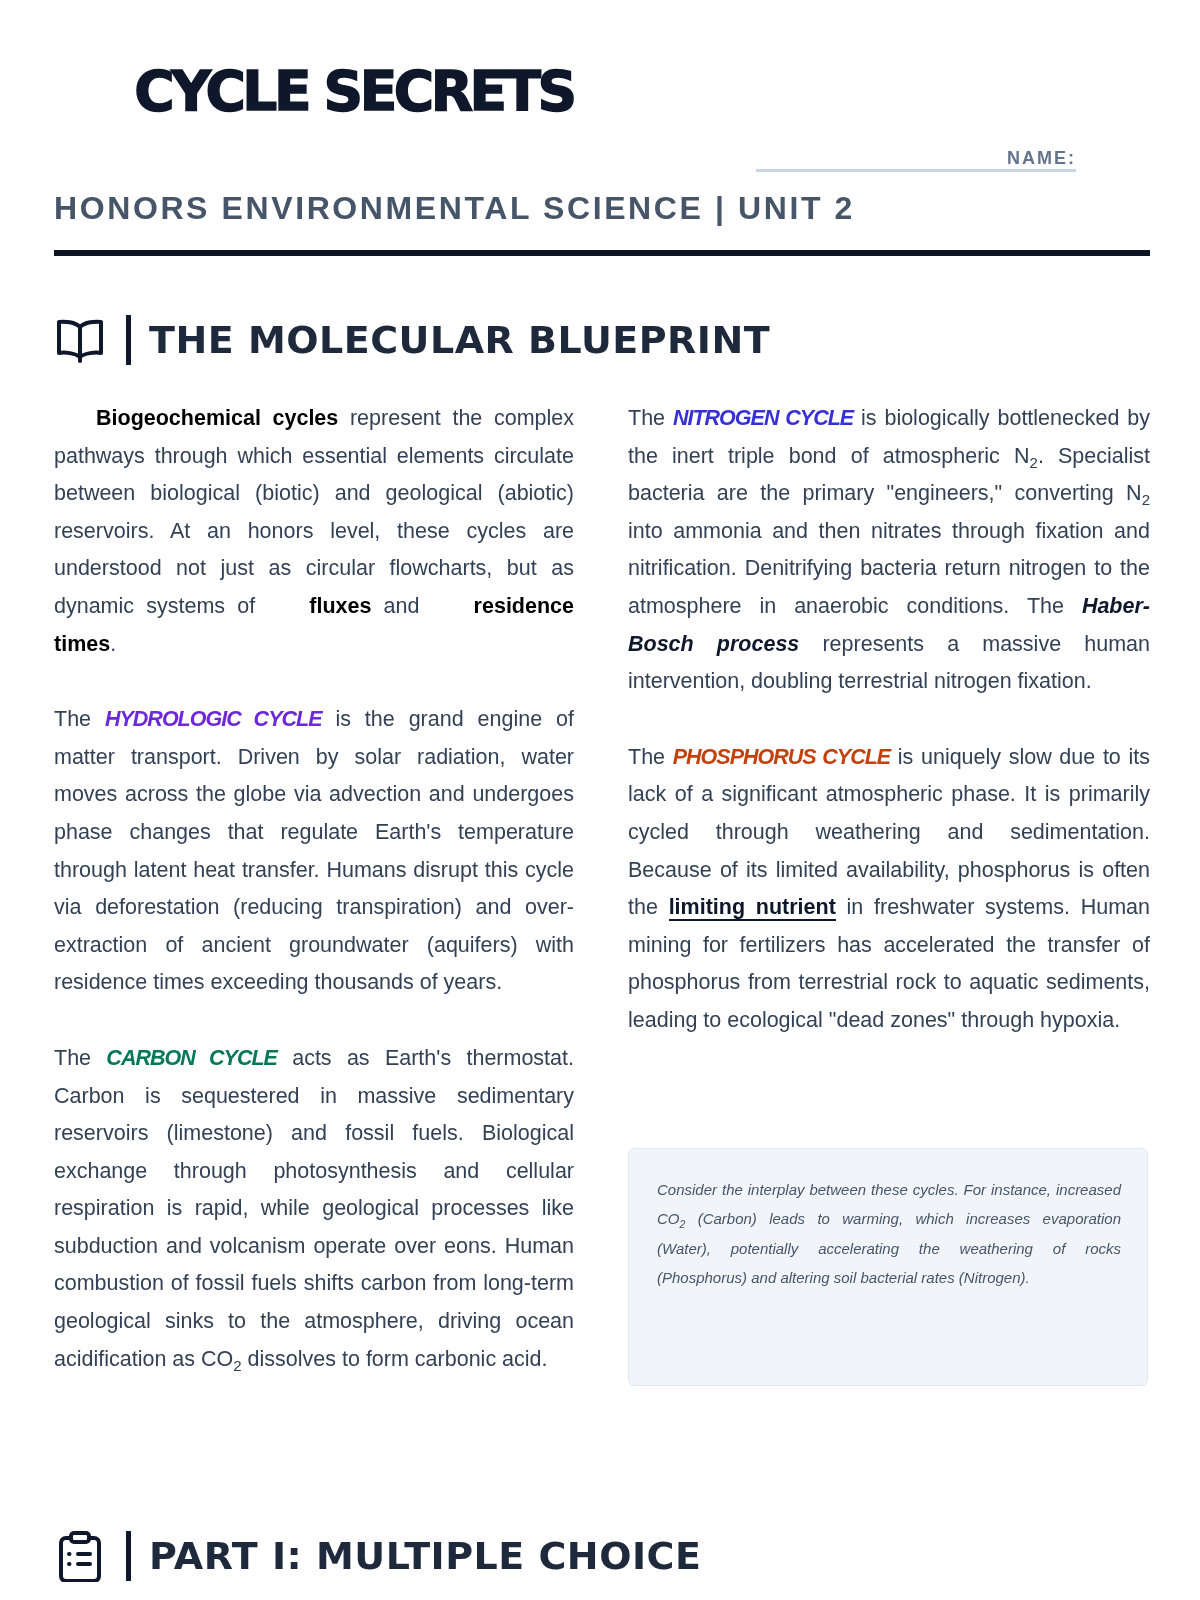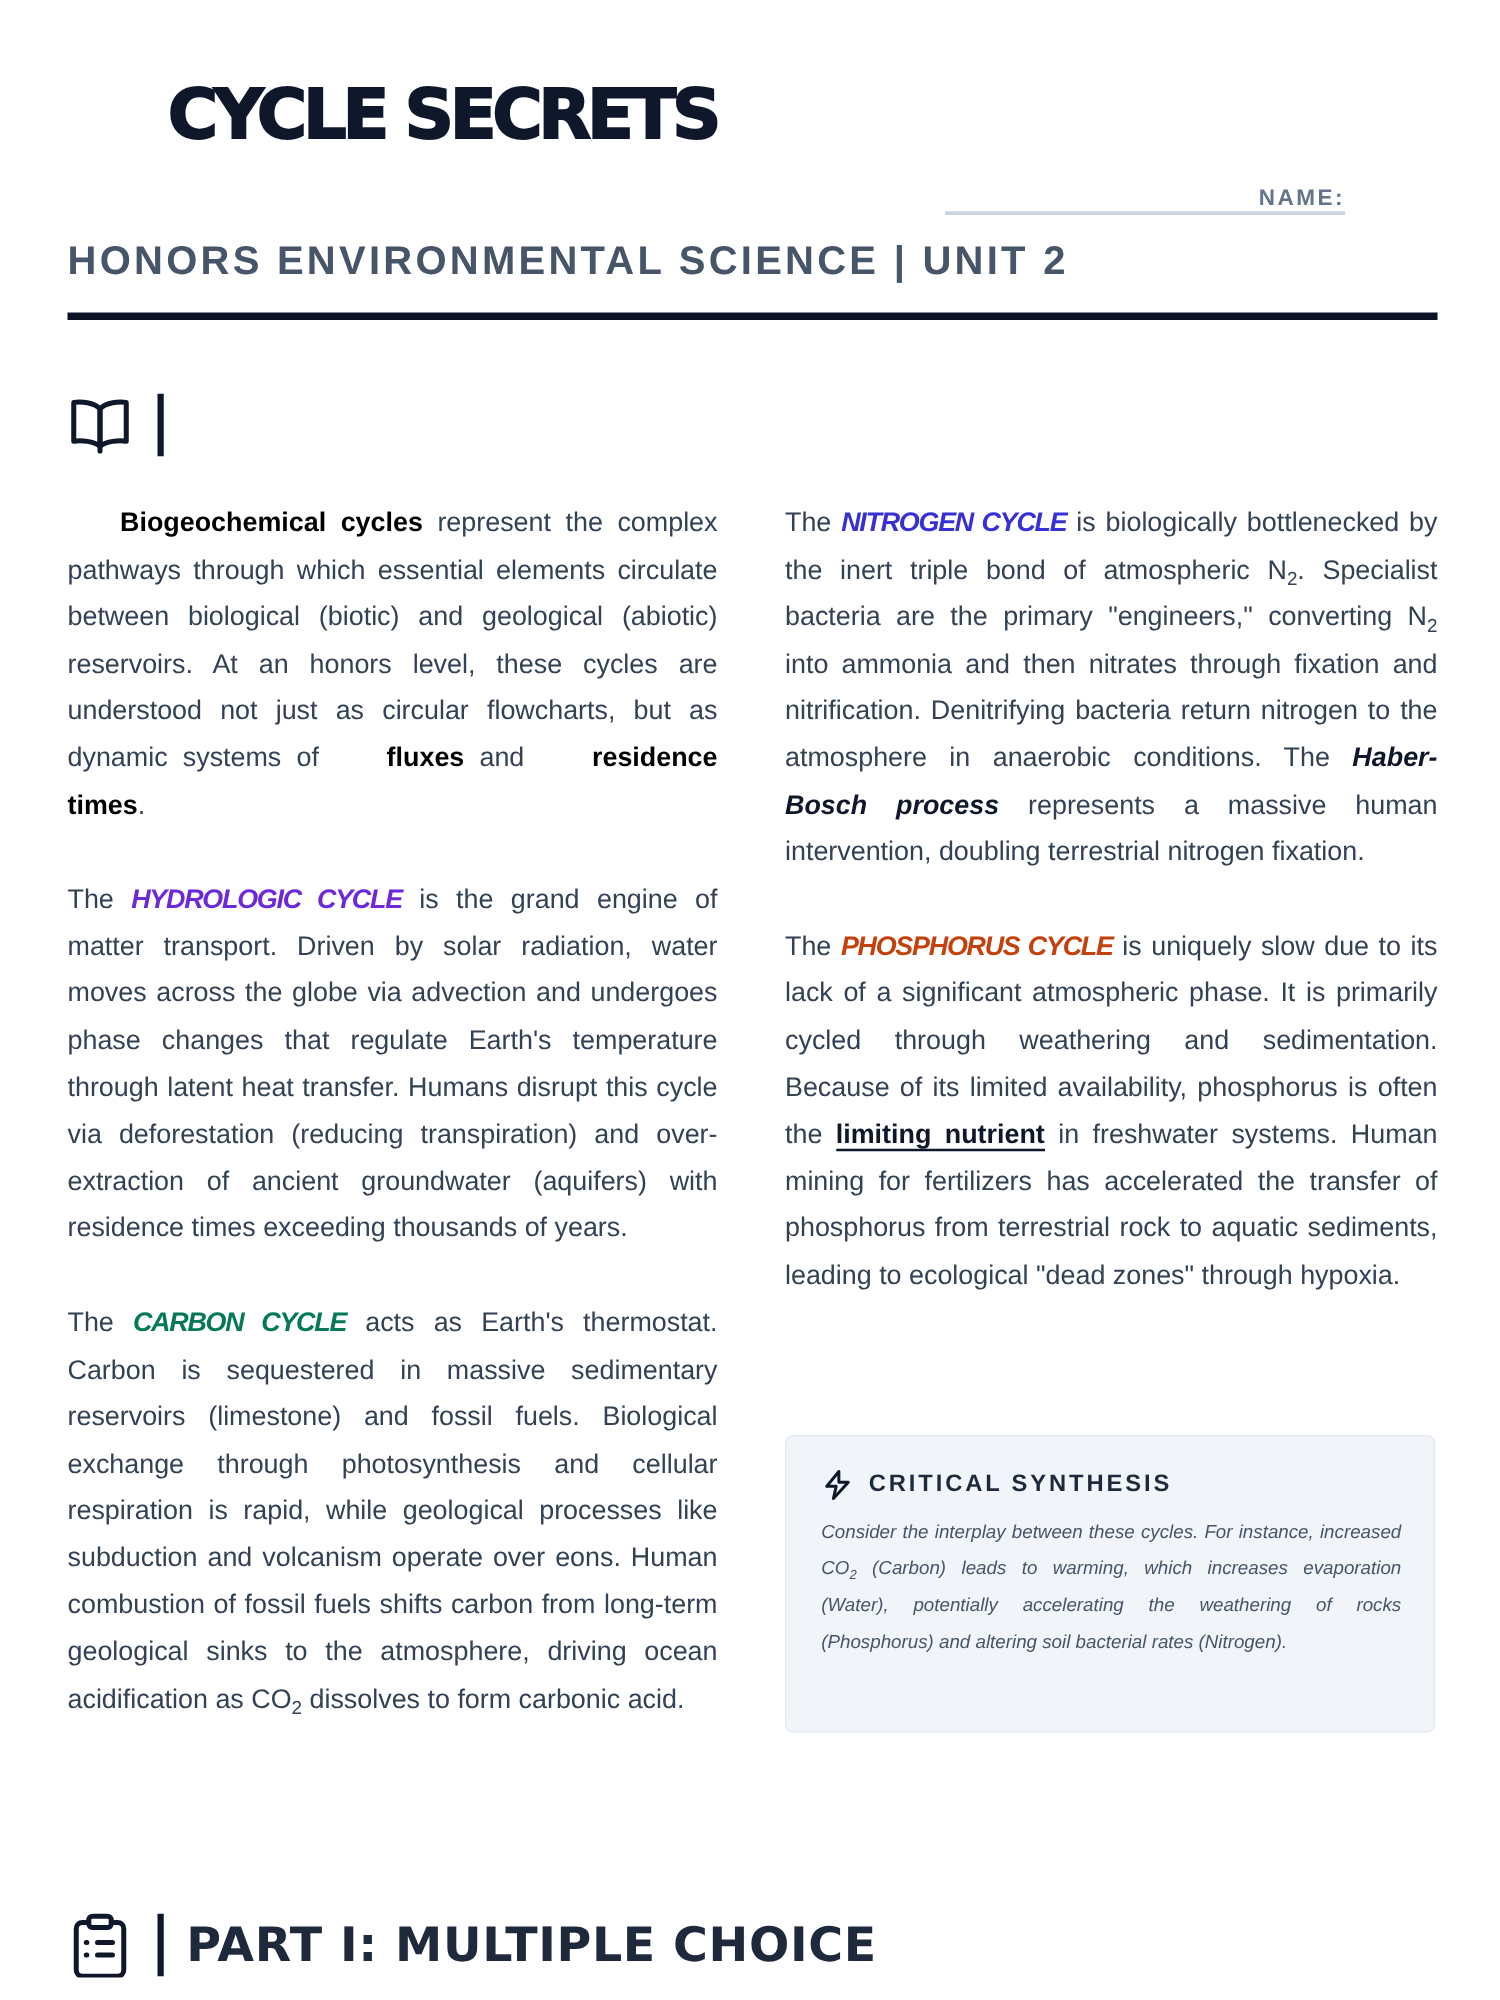--- a/index.html
+++ b/index.html
@@ -111,45 +111,38 @@
 
   <div class="section-heading sec1">
     <span class="icon">
       <svg width="50" height="46" viewBox="0 0 50 46" fill="none" stroke="#0f172a" stroke-width="4" stroke-linejoin="round" stroke-linecap="round">
         <path d="M25 10 C20 5 10 4 4 5 L4 36 C10 35 20 36 25 40 Z"></path>
         <path d="M25 10 C30 5 40 4 46 5 L46 36 C40 35 30 36 25 40 Z"></path>
         <path d="M25 40 L25 44"></path>
       </svg>
     </span>
     <span class="bar"></span>
+    <h2>THE MOLECULAR BLUEPRINT</h2>
   </div>
 
   <div class="col col-left">
     <p class="para"><b>Biogeochemical cycles</b><span> represent the complex pathways through which essential elements circulate between biological (biotic) and geological (abiotic) reservoirs. At an honors level, these cycles are understood not just as circular flowcharts, but as dynamic systems of </span><b>fluxes</b><span> and </span><b>residence times</b><span>.</span></p>
 
     <p class="para"><span>The </span><span class="kw kw-blue">HYDROLOGIC CYCLE</span><span> is the grand engine of matter transport. Driven by solar radiation, water moves across the globe via advection and undergoes phase changes that regulate Earth's temperature through latent heat transfer. Humans disrupt this cycle via deforestation (reducing transpiration) and over-extraction of ancient groundwater (aquifers) with residence times exceeding thousands of years.</span></p>
 
     <p class="para"><span>The </span><span class="kw kw-green">CARBON CYCLE</span><span> acts as Earth's thermostat. Carbon is sequestered in massive sedimentary reservoirs (limestone) and fossil fuels. Biological exchange through photosynthesis and cellular respiration is rapid, while geological processes like subduction and volcanism operate over eons. Human combustion of fossil fuels shifts carbon from long-term geological sinks to the atmosphere, driving ocean acidification as CO</span><sub>2</sub><span> dissolves to form carbonic acid.</span></p>
   </div>
 
   <div class="col col-right">
     <p class="para"><span>The </span><span class="kw kw-indigo">NITROGEN CYCLE</span><span> is biologically bottlenecked by the inert triple bond of atmospheric N</span><sub>2</sub><span>. Specialist bacteria are the primary "engineers," converting N</span><sub>2</sub><span> into ammonia and then nitrates through fixation and nitrification. Denitrifying bacteria return nitrogen to the atmosphere in anaerobic conditions. The </span><span class="em-strong">Haber-Bosch process</span><span> represents a massive human intervention, doubling terrestrial nitrogen fixation.</span></p>
 
     <p class="para"><span>The </span><span class="kw kw-orange">PHOSPHORUS CYCLE</span><span> is uniquely slow due to its lack of a significant atmospheric phase. It is primarily cycled through weathering and sedimentation. Because of its limited availability, phosphorus is often the </span><span class="underline">limiting nutrient</span><span> in freshwater systems. Human mining for fertilizers has accelerated the transfer of phosphorus from terrestrial rock to aquatic sediments, leading to ecological "dead zones" through hypoxia.</span></p>
   </div>
 
   <div class="callout">
-    <div class="callout-head">
-      <span class="icon">
-        <svg width="26" height="26" viewBox="0 0 24 24" fill="none" stroke="#0f172a" stroke-width="2.2" stroke-linejoin="round" stroke-linecap="round">
-          <path d="M13 2 L4 13 L11 13 L9 22 L20 10 L13 10 Z"></path>
-        </svg>
-      </span>
-      <span class="callout-title">CRITICAL SYNTHESIS</span>
-    </div>
     <p class="callout-text"><span>Consider the interplay between these cycles. For instance, increased CO</span><sub>2</sub><span> (Carbon) leads to warming, which increases evaporation (Water), potentially accelerating the weathering of rocks (Phosphorus) and altering soil bacterial rates (Nitrogen).</span></p>
   </div>
 
   <div class="section-heading sec2">
     <span class="icon">
       <svg width="46" height="52" viewBox="0 0 46 52" fill="none" stroke="#0f172a" stroke-width="4" stroke-linejoin="round" stroke-linecap="round">
         <rect x="14" y="3" width="18" height="9" rx="3"></rect>
         <path d="M14 8 L9 8 C6 8 4 10 4 13 L4 46 C4 49 6 51 9 51 L37 51 C40 51 42 49 42 46 L42 13 C42 10 40 8 37 8 L32 8"></path>
         <path d="M12 24 L12.5 24 M21 24 L33 24 M12 34 L12.5 34 M21 34 L33 34"></path>
       </svg>

